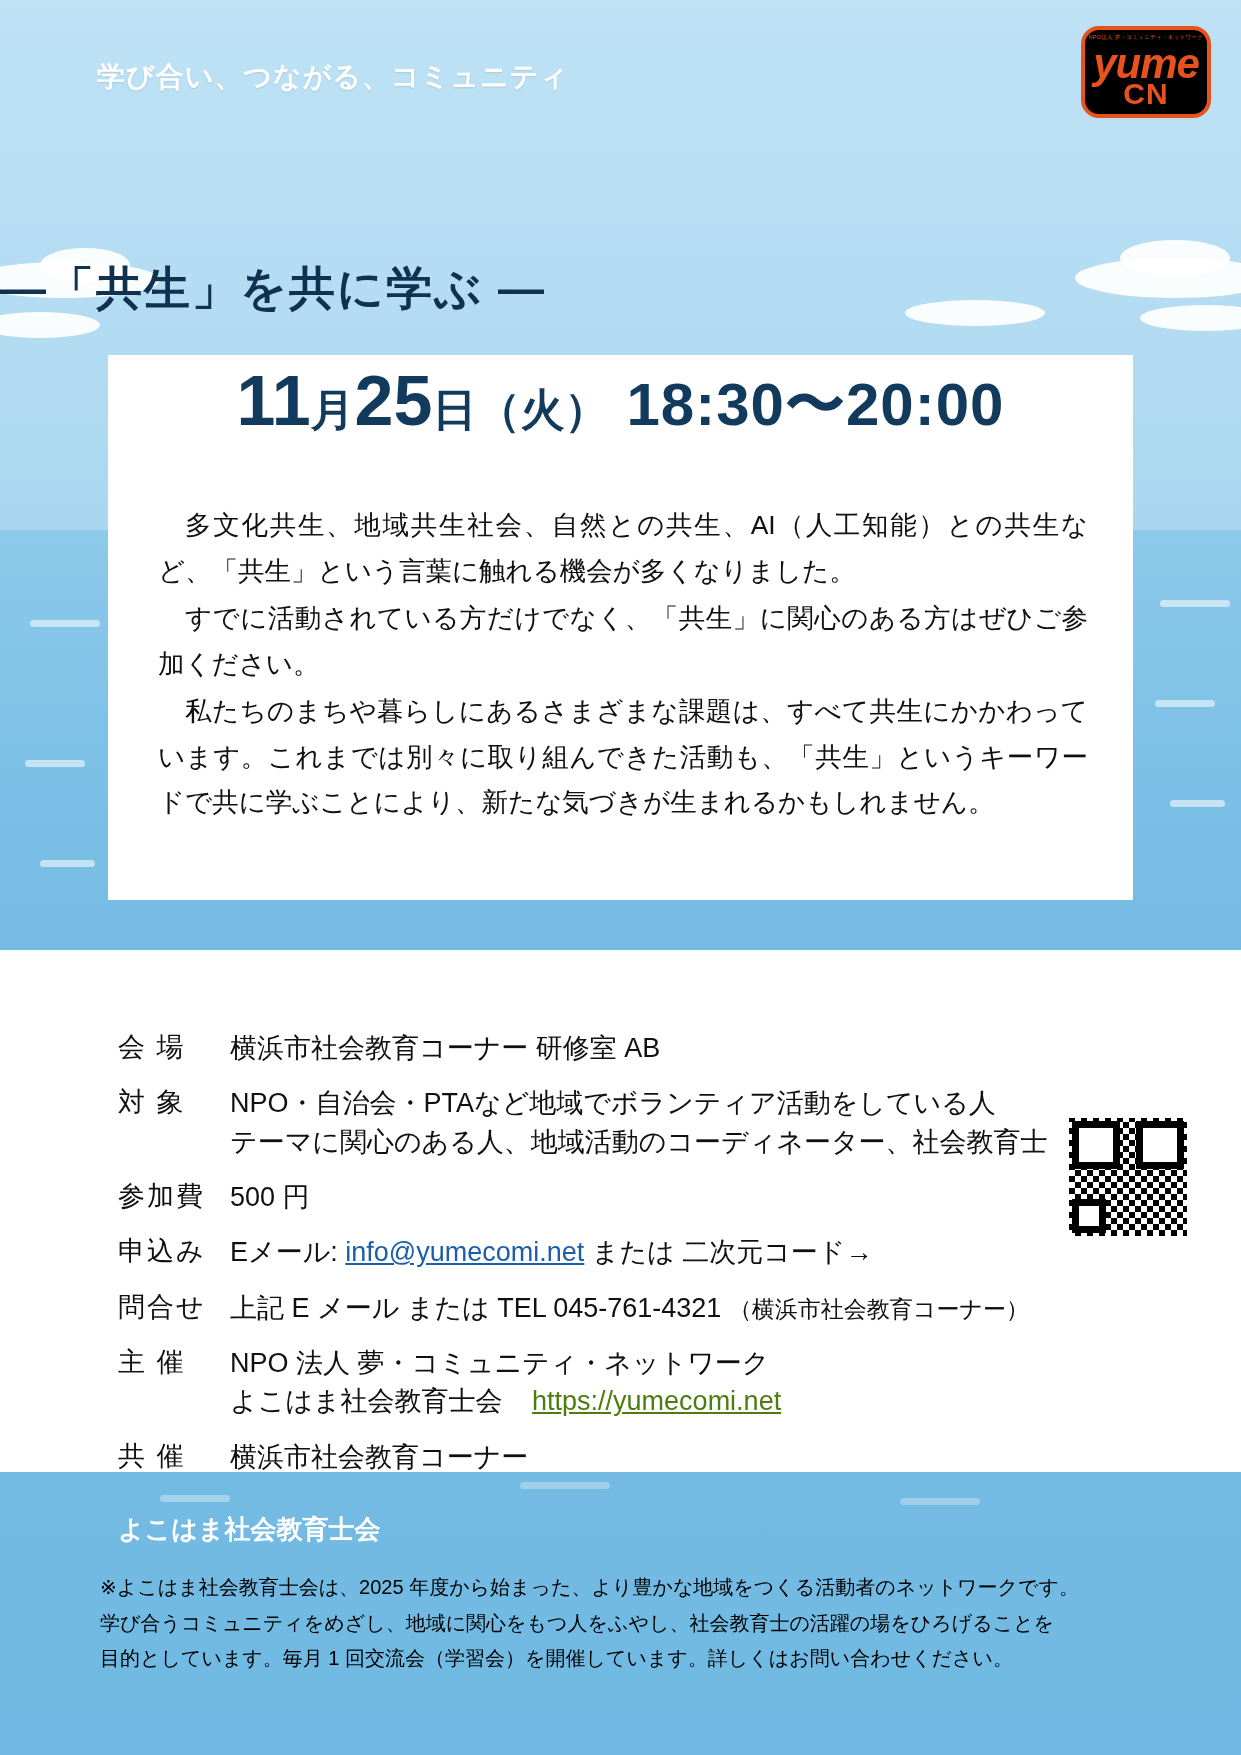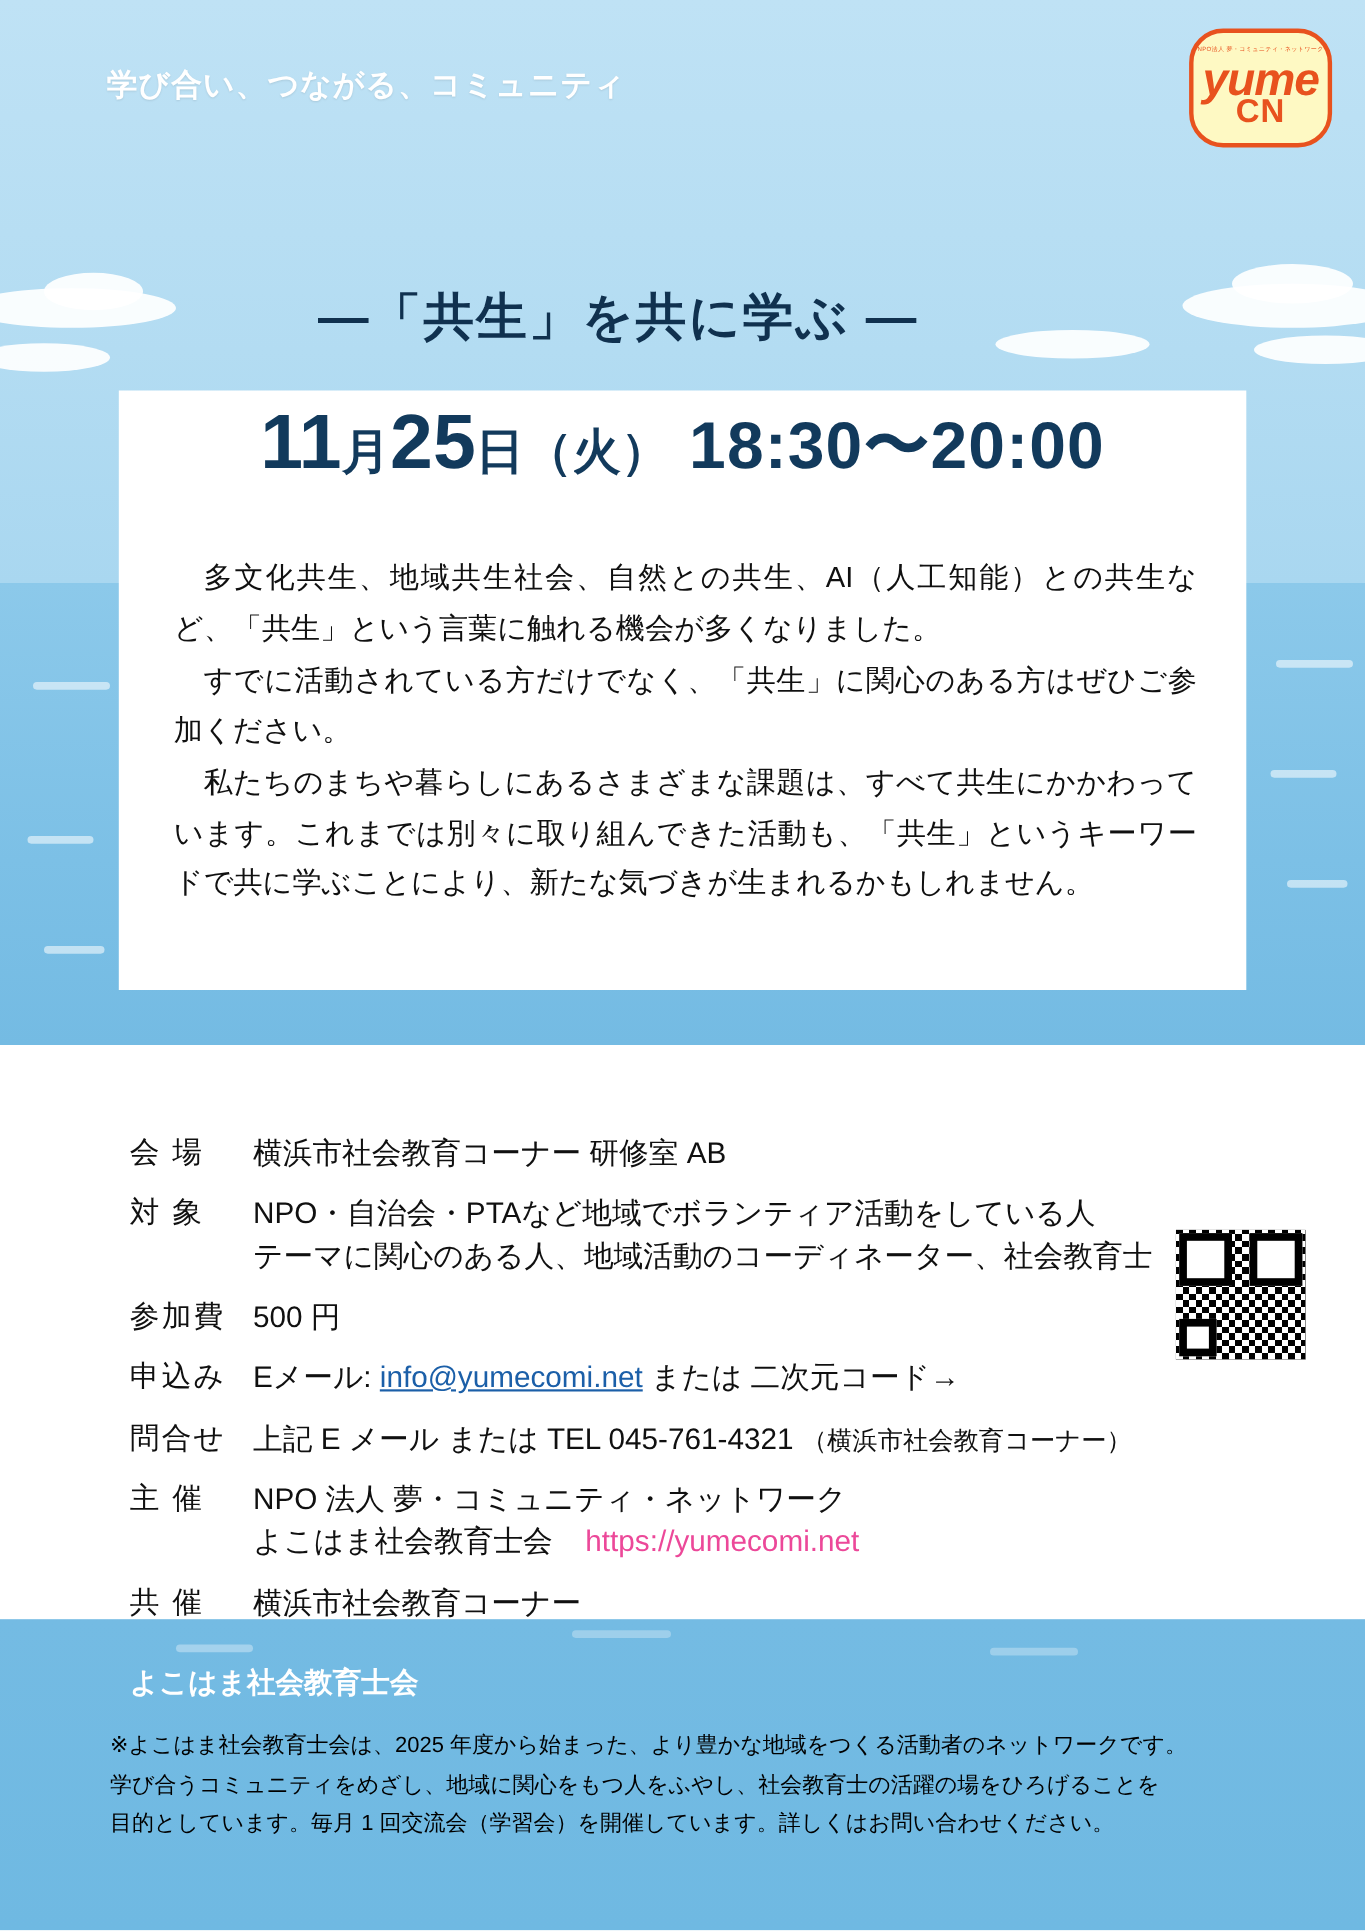--- a/index.html
+++ b/index.html
@@ -50,24 +50,24 @@
     left: 0; top: 1472px;
     width: 1241px;
     height: 283px;
     background: linear-gradient(#74bbe3 0%, #6fb9e2 100%);
   }
 
   
   .logo {
     position: absolute;
     right: 30px; top: 26px;
-    width: 130px; height: 108px;
+    width: 130px; height: 92px;
     border: 4px solid #e8521e;
-    border-radius: 31px;
-    background: #fef9c3;
+    border-radius: 18px;
+    background: #000000;
     display: flex;
     align-items: center;
     justify-content: center;
   }
   .logo-inner { text-align: center; line-height: 1; }
   .logo-tiny {
     font-size: 5.5px;
     color: #e8521e;
     letter-spacing: .3px;
     display: block;
@@ -108,21 +108,21 @@
     text-align: center;
     font-size: 74px;
     font-weight: 700;
     color: #10314f;
     letter-spacing: 1px;
   }
   .sub-title {
     position: absolute;
     left: 0; top: 258px;
     width: 1124px;
-    text-align: center;
+    text-align: left;
     font-size: 46px;
     font-weight: 700;
     color: #10314f;
     letter-spacing: 2px;
   }
 
   
   .card {
     position: absolute;
     left: 108px; top: 355px;
@@ -175,21 +175,22 @@
     font-size: 27px;
     color: #101010;
     line-height: 1.42;
   }
   .row-value .small { font-size: 23px; }
   .link {
     color: #1b5fa8;
     text-decoration: underline;
   }
   .link2 {
-    color: #ec4899;
+    color: #4d7c0f;
+    text-decoration: underline;
   }
 
   
   .qr {
     position: absolute;
     right: 54px; top: 1118px;
     width: 118px;
     height: 118px;
     background:
       repeating-linear-gradient(90deg, #000 0 6px, #fff 6px 12px),

